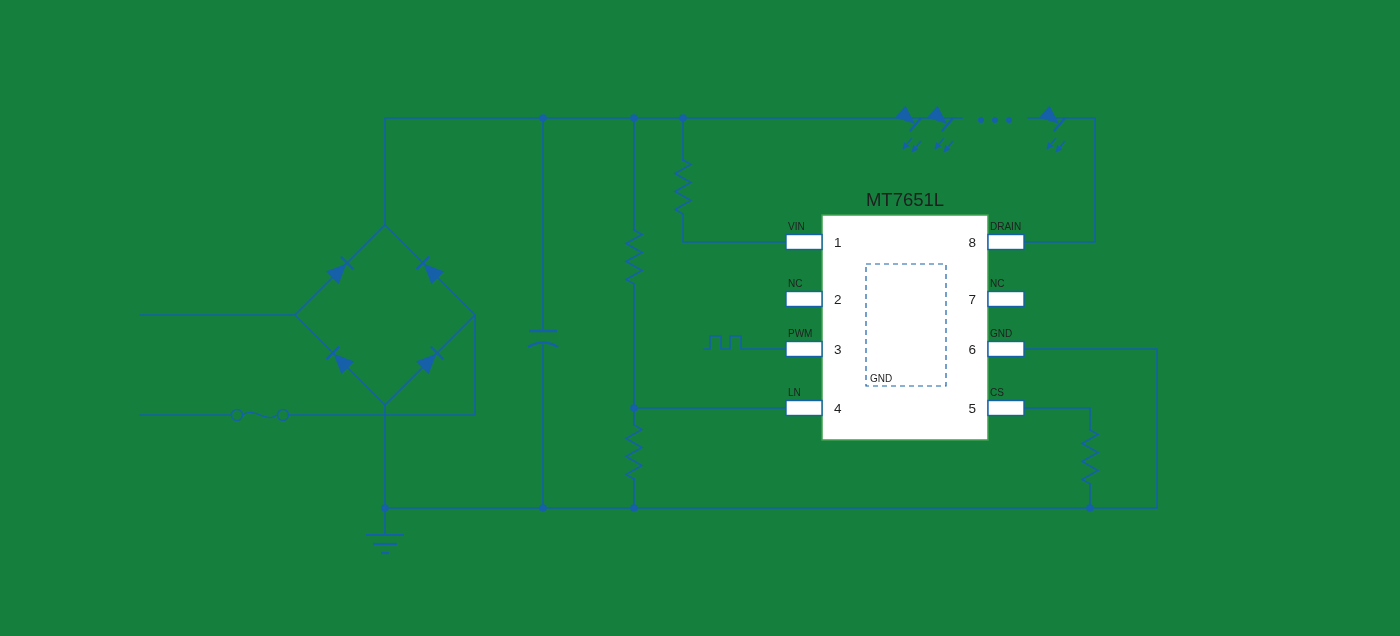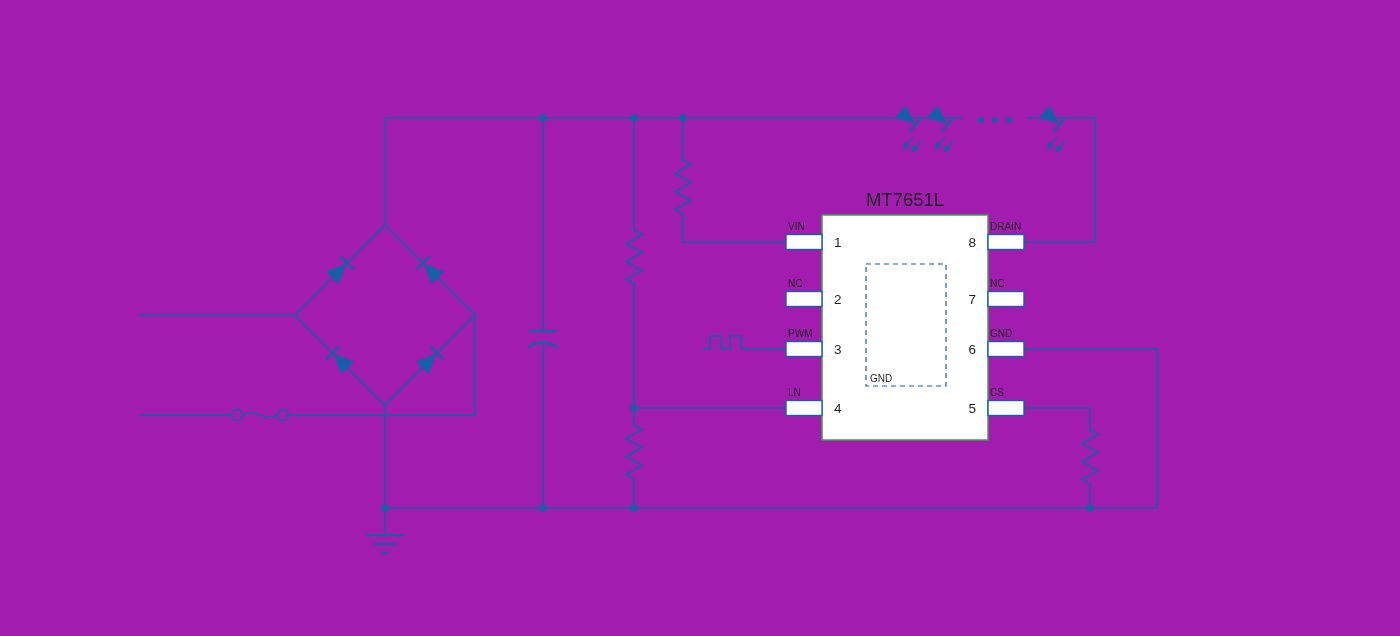--- a/index.html
+++ b/index.html
@@ -1,21 +1,21 @@
 <!DOCTYPE html>
 <html style="--wire: #1560a8; --ic: #3f9e4f; --ink: #1f1f1f;"><head>
 <meta charset="utf-8">
 <style>
   :root{
     --wire:#1560a8;
     --ic:#3f9e4f;
     --ink:#1f1f1f;
   }
   html,body{margin:0;padding:0;background:#ffffff;}
-  .stage{width:1400px;height:636px;background:#a21caf;position:relative;overflow:hidden;
+  .stage{width:1400px;height:636px;background:#15803d;position:relative;overflow:hidden;
          font-family:"Liberation Sans", sans-serif;}
   svg{display:block;}
   .wire{stroke:var(--wire);stroke-width:1.6;fill:none;stroke-linecap:square;stroke-linejoin:miter;}
   .thin{stroke:var(--wire);stroke-width:1.4;fill:none;}
   .bar{stroke:var(--wire);stroke-width:2.4;fill:none;stroke-linecap:butt;}
   .gbar{stroke:var(--wire);stroke-width:2.2;fill:none;stroke-linecap:butt;}
   .fillb{fill:var(--wire);stroke:none;}
   .dot{fill:var(--wire);stroke:none;}
   .pinbox{stroke:var(--wire);stroke-width:1.4;fill:#ffffff;}
   .icbody{stroke:var(--ic);stroke-width:1.5;fill:#ffffff;}

